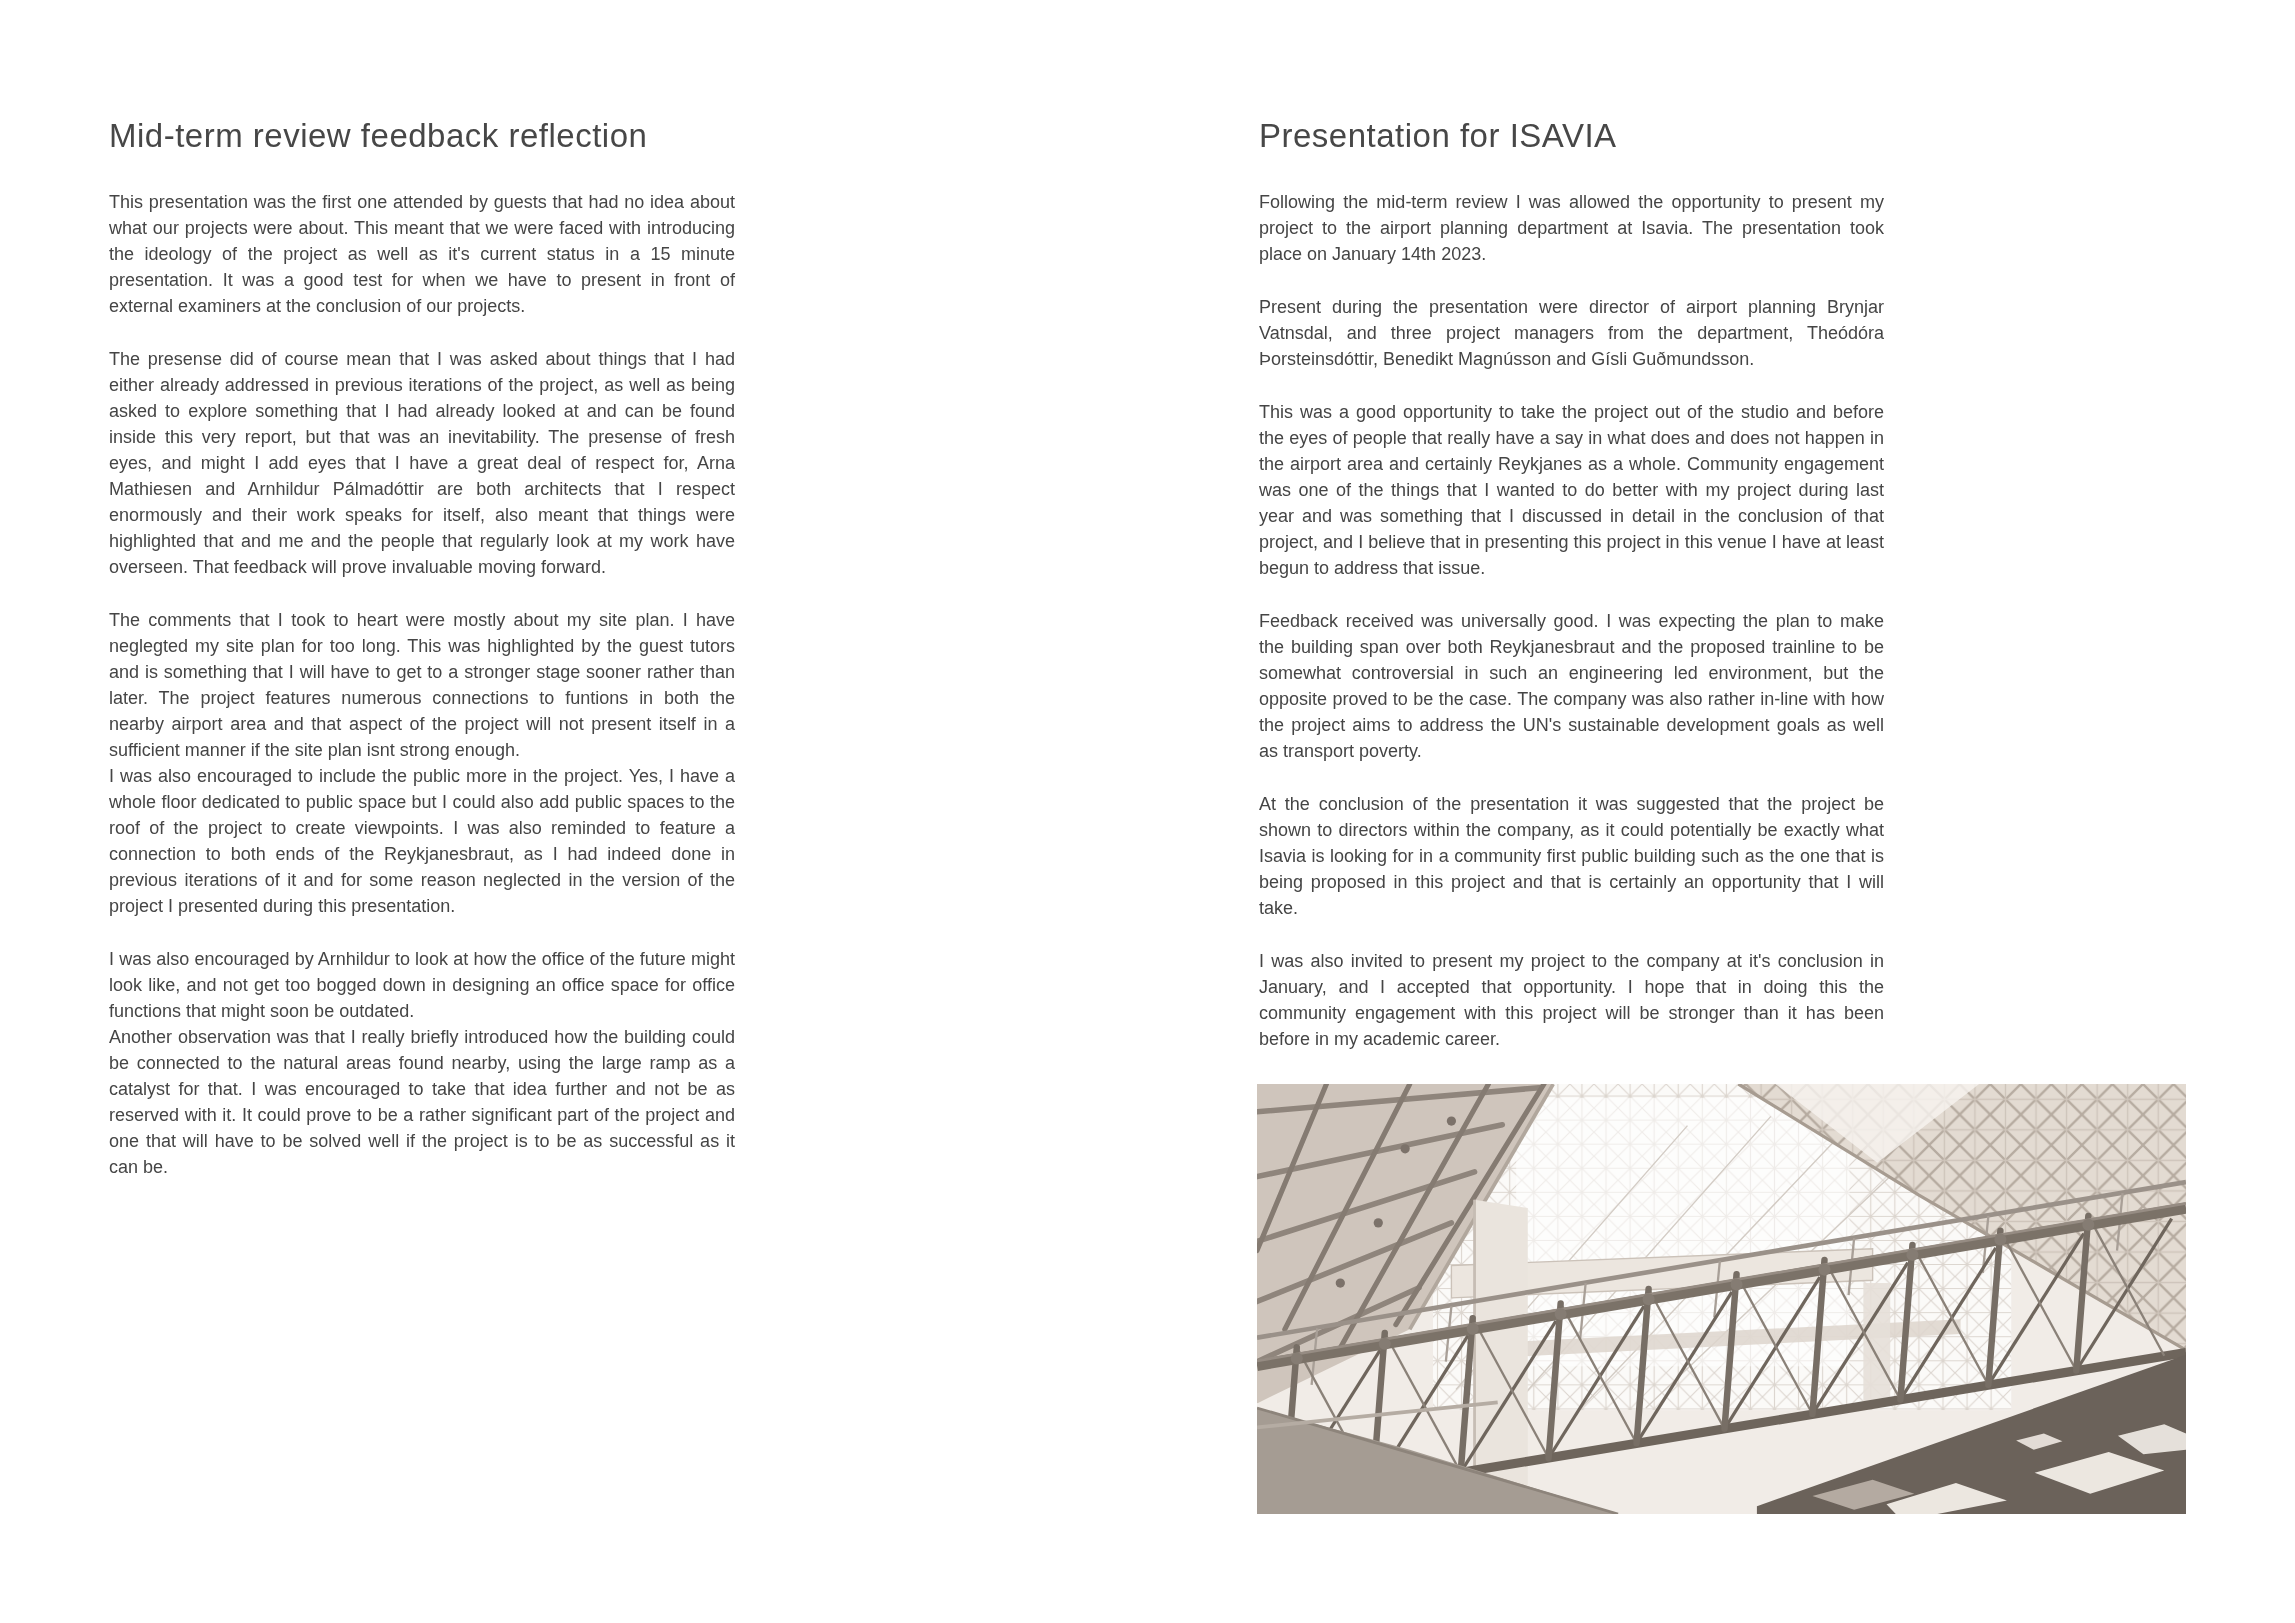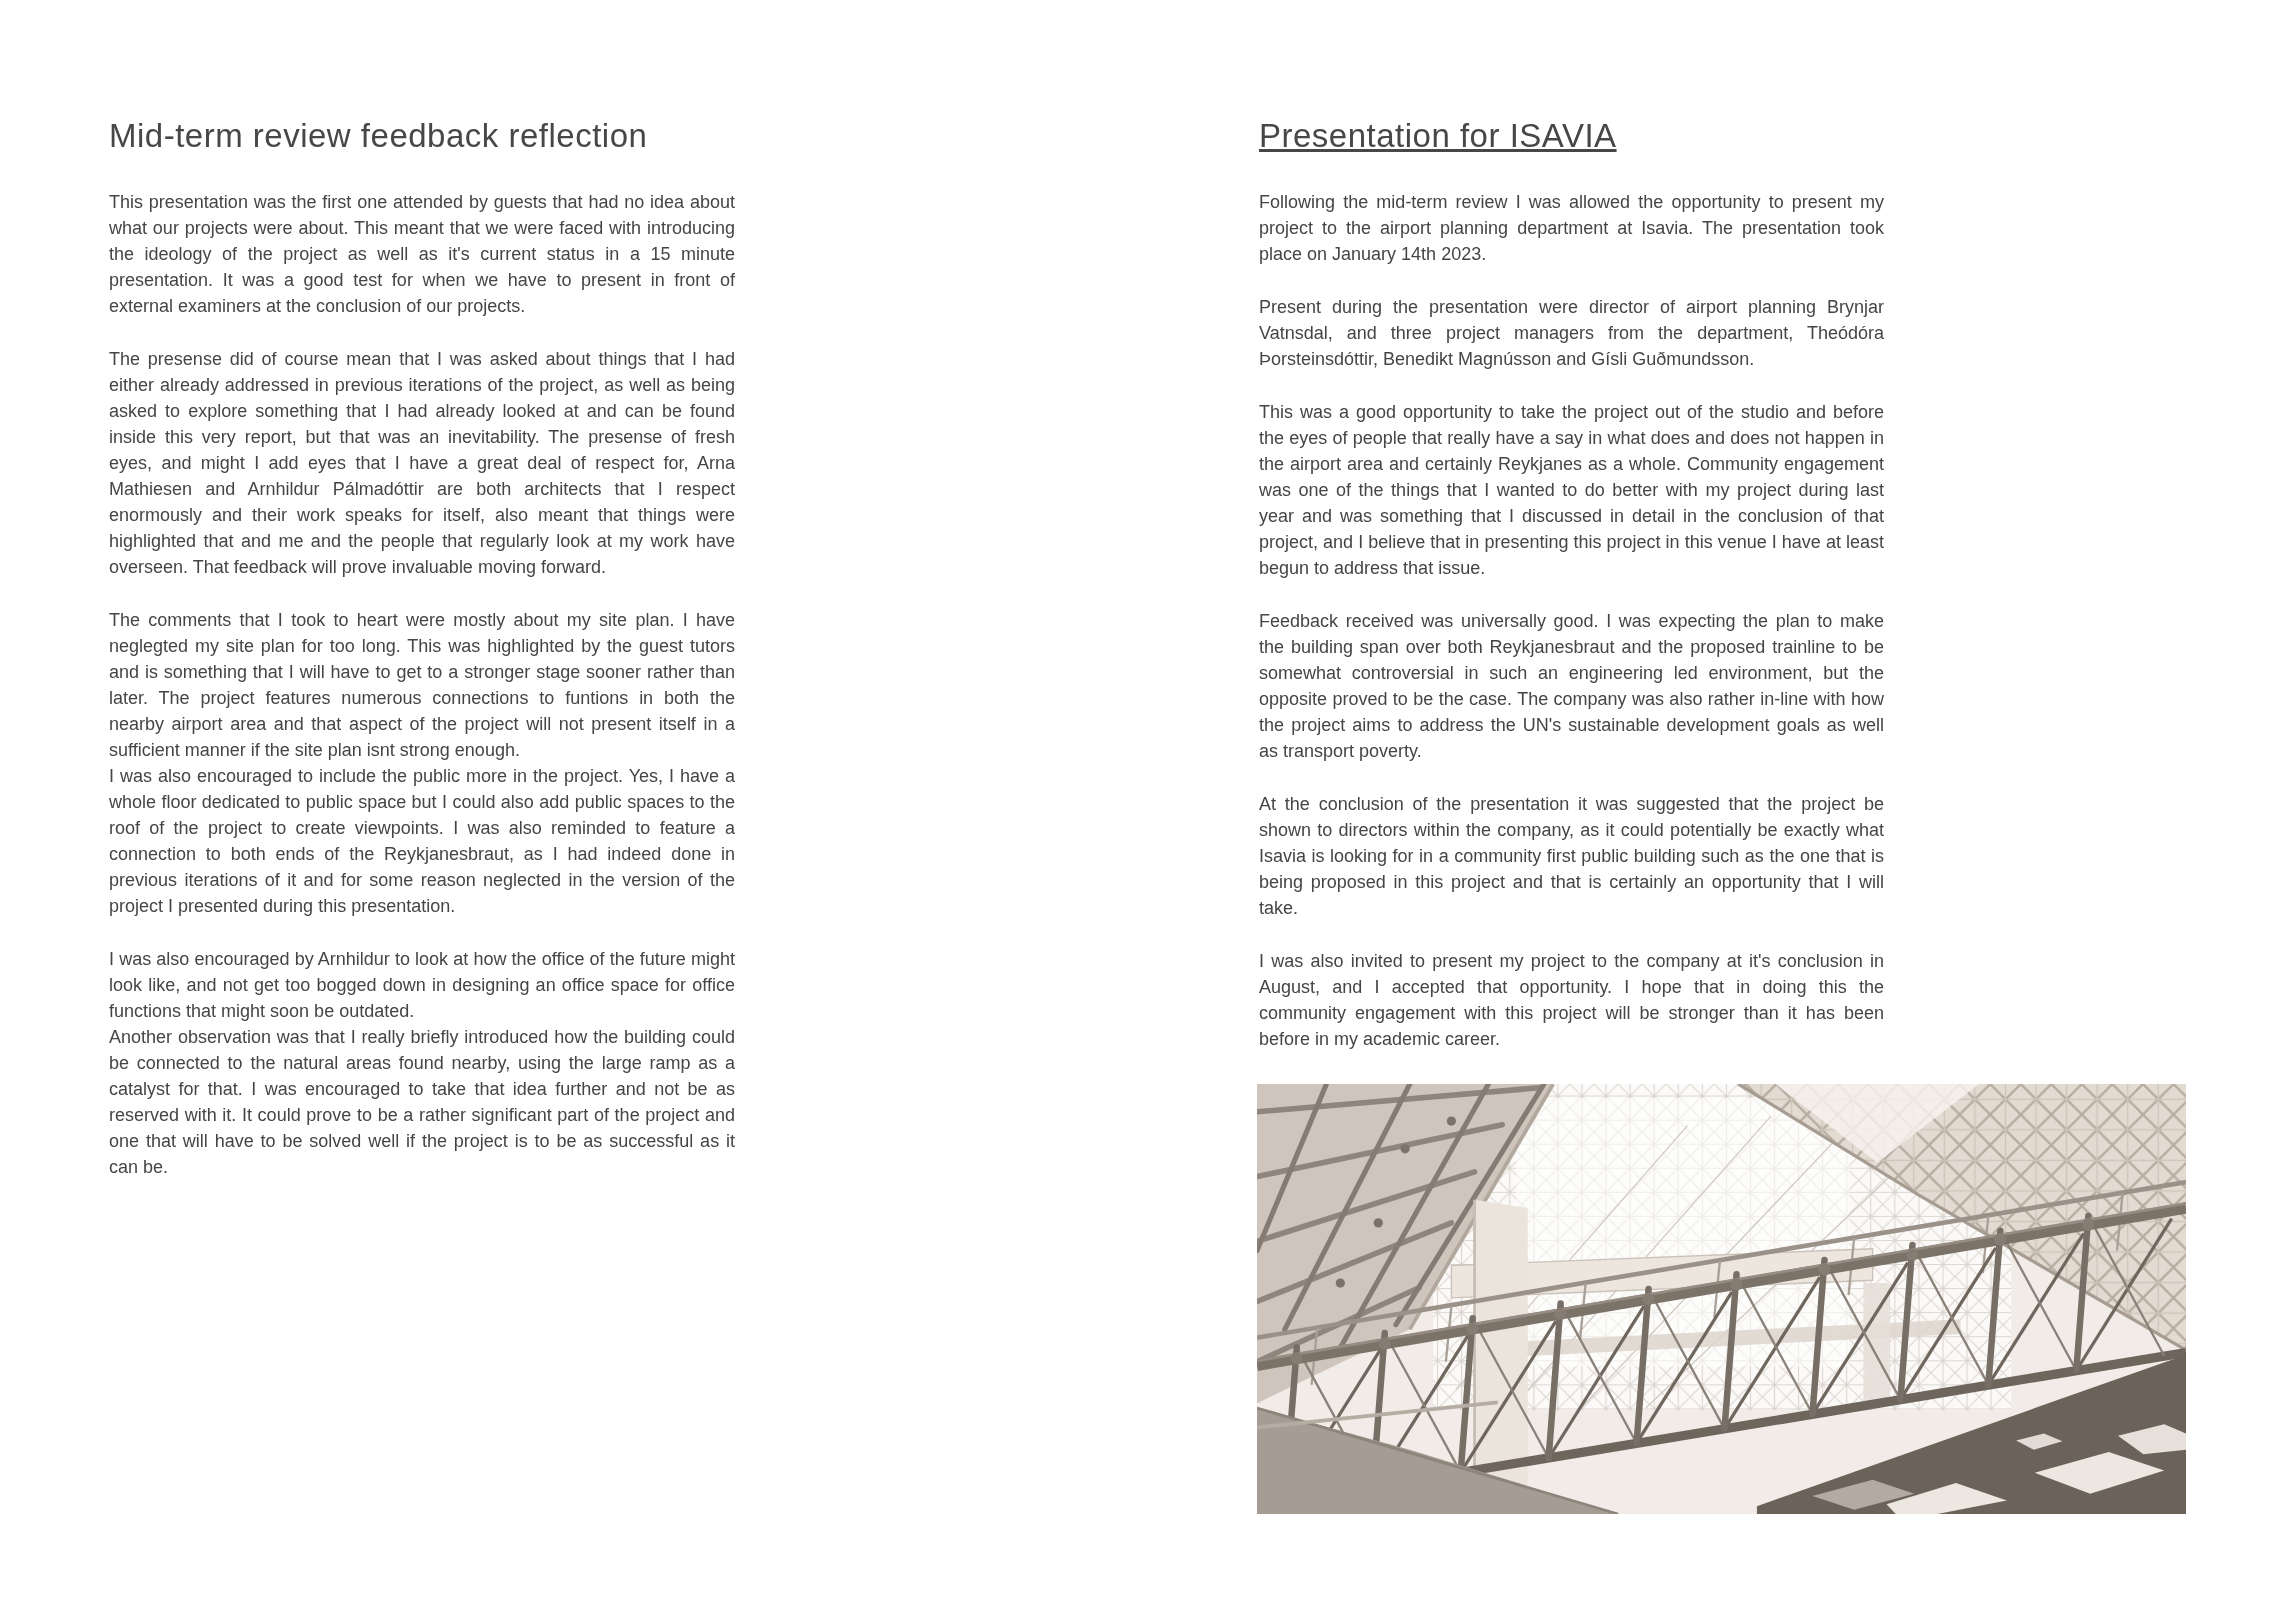--- a/index.html
+++ b/index.html
@@ -2,21 +2,21 @@
 <html style="font-size:7.4px"><head>
 <meta charset="utf-8">
 <style>
   html,body{margin:0;padding:0;background:#ffffff;}
   body{width:2295px;height:1623px;position:relative;overflow:hidden;
        font-family:"Liberation Sans",sans-serif;-webkit-font-smoothing:antialiased;}
   .spread{position:absolute;inset:0;background:#ffffff;}
   .page-title{position:absolute;margin:0;font-size:33px;font-weight:400;
               letter-spacing:0.5px;color:#474747;line-height:1;white-space:nowrap;text-align:center;}
   #title-left{left:109px;top:119px;}
-  #title-right{left:1259px;top:119px;text-decoration:underline;}
+  #title-right{left:1259px;top:119px;}
   .col{position:absolute;top:181px;color:#454545;font-size:18px;line-height:26px;
        text-align:justify;text-justify:inter-word;}
   #col-left{left:109px;width:626px;}
   #col-right{left:1259px;width:625px;}
   .col p{margin:8px 0 27px 0;white-space:pre-line;}
   .col p:last-child{margin-bottom:0;}
   figure.photo{position:absolute;left:1257px;top:1084px;width:929px;height:430px;
                margin:0;overflow:hidden;background:#efeae5;}
   figure.photo svg{display:block;width:100%;height:100%;}
   .footer-item{position:absolute;top:1624px;font-size:17px;line-height:14px;
@@ -44,21 +44,21 @@
   </section>
 
   <section>
     <h1 class="page-title" id="title-right">Presentation for ISAVIA</h1>
     <div class="col" id="col-right">
       <p>Following the mid-term review I was allowed the opportunity to present my project to the airport planning department at Isavia. The presentation took place on January 14th 2023.</p>
       <p>Present during the presentation were director of airport planning Brynjar Vatnsdal, and three project managers from the department, Theódóra Þorsteinsdóttir, Benedikt Magnússon and Gísli Guðmundsson.</p>
       <p>This was a good opportunity to take the project out of the studio and before the eyes of people that really have a say in what does and does not happen in the airport area and certainly Reykjanes as a whole. Community engagement was one of the things that I wanted to do better with my project during last year and was something that I discussed in detail in the conclusion of that project, and I believe that in presenting this project in this venue I have at least begun to address that issue.</p>
       <p>Feedback received was universally good. I was expecting the plan to make the building span over both Reykjanesbraut and the proposed trainline to be somewhat controversial in such an engineering led environment, but the opposite proved to be the case. The company was also rather in-line with how the project aims to address the UN's sustainable development goals as well as transport poverty.</p>
       <p>At the conclusion of the presentation it was suggested that the project be shown to directors within the company, as it could potentially be exactly what Isavia is looking for in a community first public building such as the one that is being proposed in this project and that is certainly an opportunity that I will take.</p>
-      <p>I was also invited to present my project to the company at it's conclusion in August, and I accepted that opportunity. I hope that in doing this the community engagement with this project will be stronger than it has been before in my academic career.</p>
+      <p>I was also invited to present my project to the company at it's conclusion in January, and I accepted that opportunity. I hope that in doing this the community engagement with this project will be stronger than it has been before in my academic career.</p>
     </div>
 
     <figure class="photo" role="img" aria-label="Rendered interior view: a steel truss footbridge crossing a tall daylit atrium framed by a triangulated space-frame roof structure, with sunlight patches on the floor below">
       <svg viewBox="0 0 2007 929" preserveAspectRatio="none">
         <defs>
           <clipPath id="pc">
               <rect x="0" y="0" width="2007" height="929"></rect>
             </clipPath>
           <clipPath id="leftClip">
               <polygon points="0,0 640,0 480,270 330,530 0,690"></polygon>

